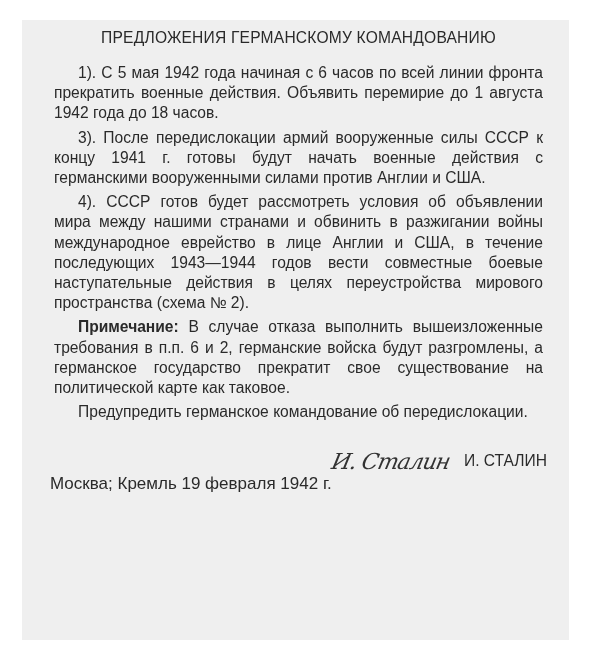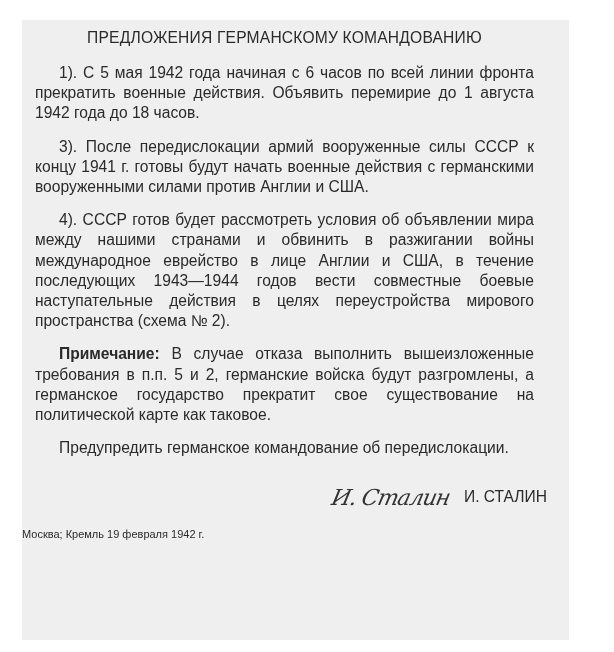--- a/index.html
+++ b/index.html
@@ -4,55 +4,55 @@
 <style>
   html, body { margin: 0; padding: 0; background: #ffffff; }
   body { width: 614px; height: 652px; position: relative; overflow: hidden; }
   .panel {
     position: absolute; left: 22px; top: 20px; width: 547px; height: 620px;
     background: #efefef;
     font-family: "Liberation Sans", sans-serif;
     color: #2a2a2a;
     font-size: 15.6px;
     box-sizing: border-box;
-    padding: 0 22px 0 0;
+    padding: 0 22px 0 28px;
   }
   .title {
     text-align: center; font-size: 15.6px; letter-spacing: 0.2px;
     margin: 8px 0 0 0; line-height: 20px;
   }
   .body { margin-top: 15px; }
   .p {
-    margin: 13px; line-height: 20.2px; text-align: justify; text-indent: 24px;
+    margin: 4px; line-height: 20.2px; text-align: justify; text-indent: 24px;
   }
   .p b { font-weight: bold; }
   .sign-block { margin-top: 24px; }
   .sign-line { line-height: 20px; margin: 0; }
   .sig-row {
     display: flex; justify-content: flex-end; align-items: center;
     margin-top: 0; height: 30px;
   }
   .signature {
     font-family: "DejaVu Serif", serif; font-style: italic;
     font-size: 22px; color: #333; margin-right: 14px;
     letter-spacing: -1px; transform: skewX(-12deg);
   }
   .signame { font-size: 15.6px; }
-  .place { font-size: 11px; margin-top: 14px; line-height: 16px; }
+  .place { font-size: 17px; line-height: 16px; }
 </style>
 </head>
 <body>
 
 <div class="panel">
   <div class="title">ПРЕДЛОЖЕНИЯ ГЕРМАНСКОМУ КОМАНДОВАНИЮ</div>
   <div class="body">
     <p class="p">1). С 5 мая 1942 года начиная с 6 часов по всей линии фронта прекратить военные действия. Объявить перемирие до 1 августа 1942 года до 18 часов.</p>
     <p class="p">3). После передислокации армий вооруженные силы СССР к концу 1941 г. готовы будут начать военные действия с германскими вооруженными силами против Англии и США.</p>
     <p class="p">4). СССР готов будет рассмотреть условия об объявлении мира между нашими странами и обвинить в разжигании войны международное еврейство в лице Англии и США, в течение последующих 1943—1944 годов вести совместные боевые наступательные действия в целях переустройства мирового пространства (схема № 2).</p>
-    <p class="p"><b>Примечание:</b><span> В случае отказа выполнить вышеизложенные требования в п.п. 5 и 2, германские войска будут разгромлены, а германское государство прекратит свое существование на политической карте как таковое.</span></p>
+    <p class="p"><b>Примечание:</b><span> В случае отказа выполнить вышеизложенные требования в п.п. 6 и 2, германские войска будут разгромлены, а германское государство прекратит свое существование на политической карте как таковое.</span></p>
     <p class="p">Предупредить германское командование об передислокации.</p>
   </div>
   <div class="sign-block">
     <div class="sig-row">
       <span class="signature">И. Сталин</span>
       <span class="signame">И. СТАЛИН</span>
     </div>
     <div class="place">Москва; Кремль 19 февраля 1942 г.</div>
   </div>
 </div>

